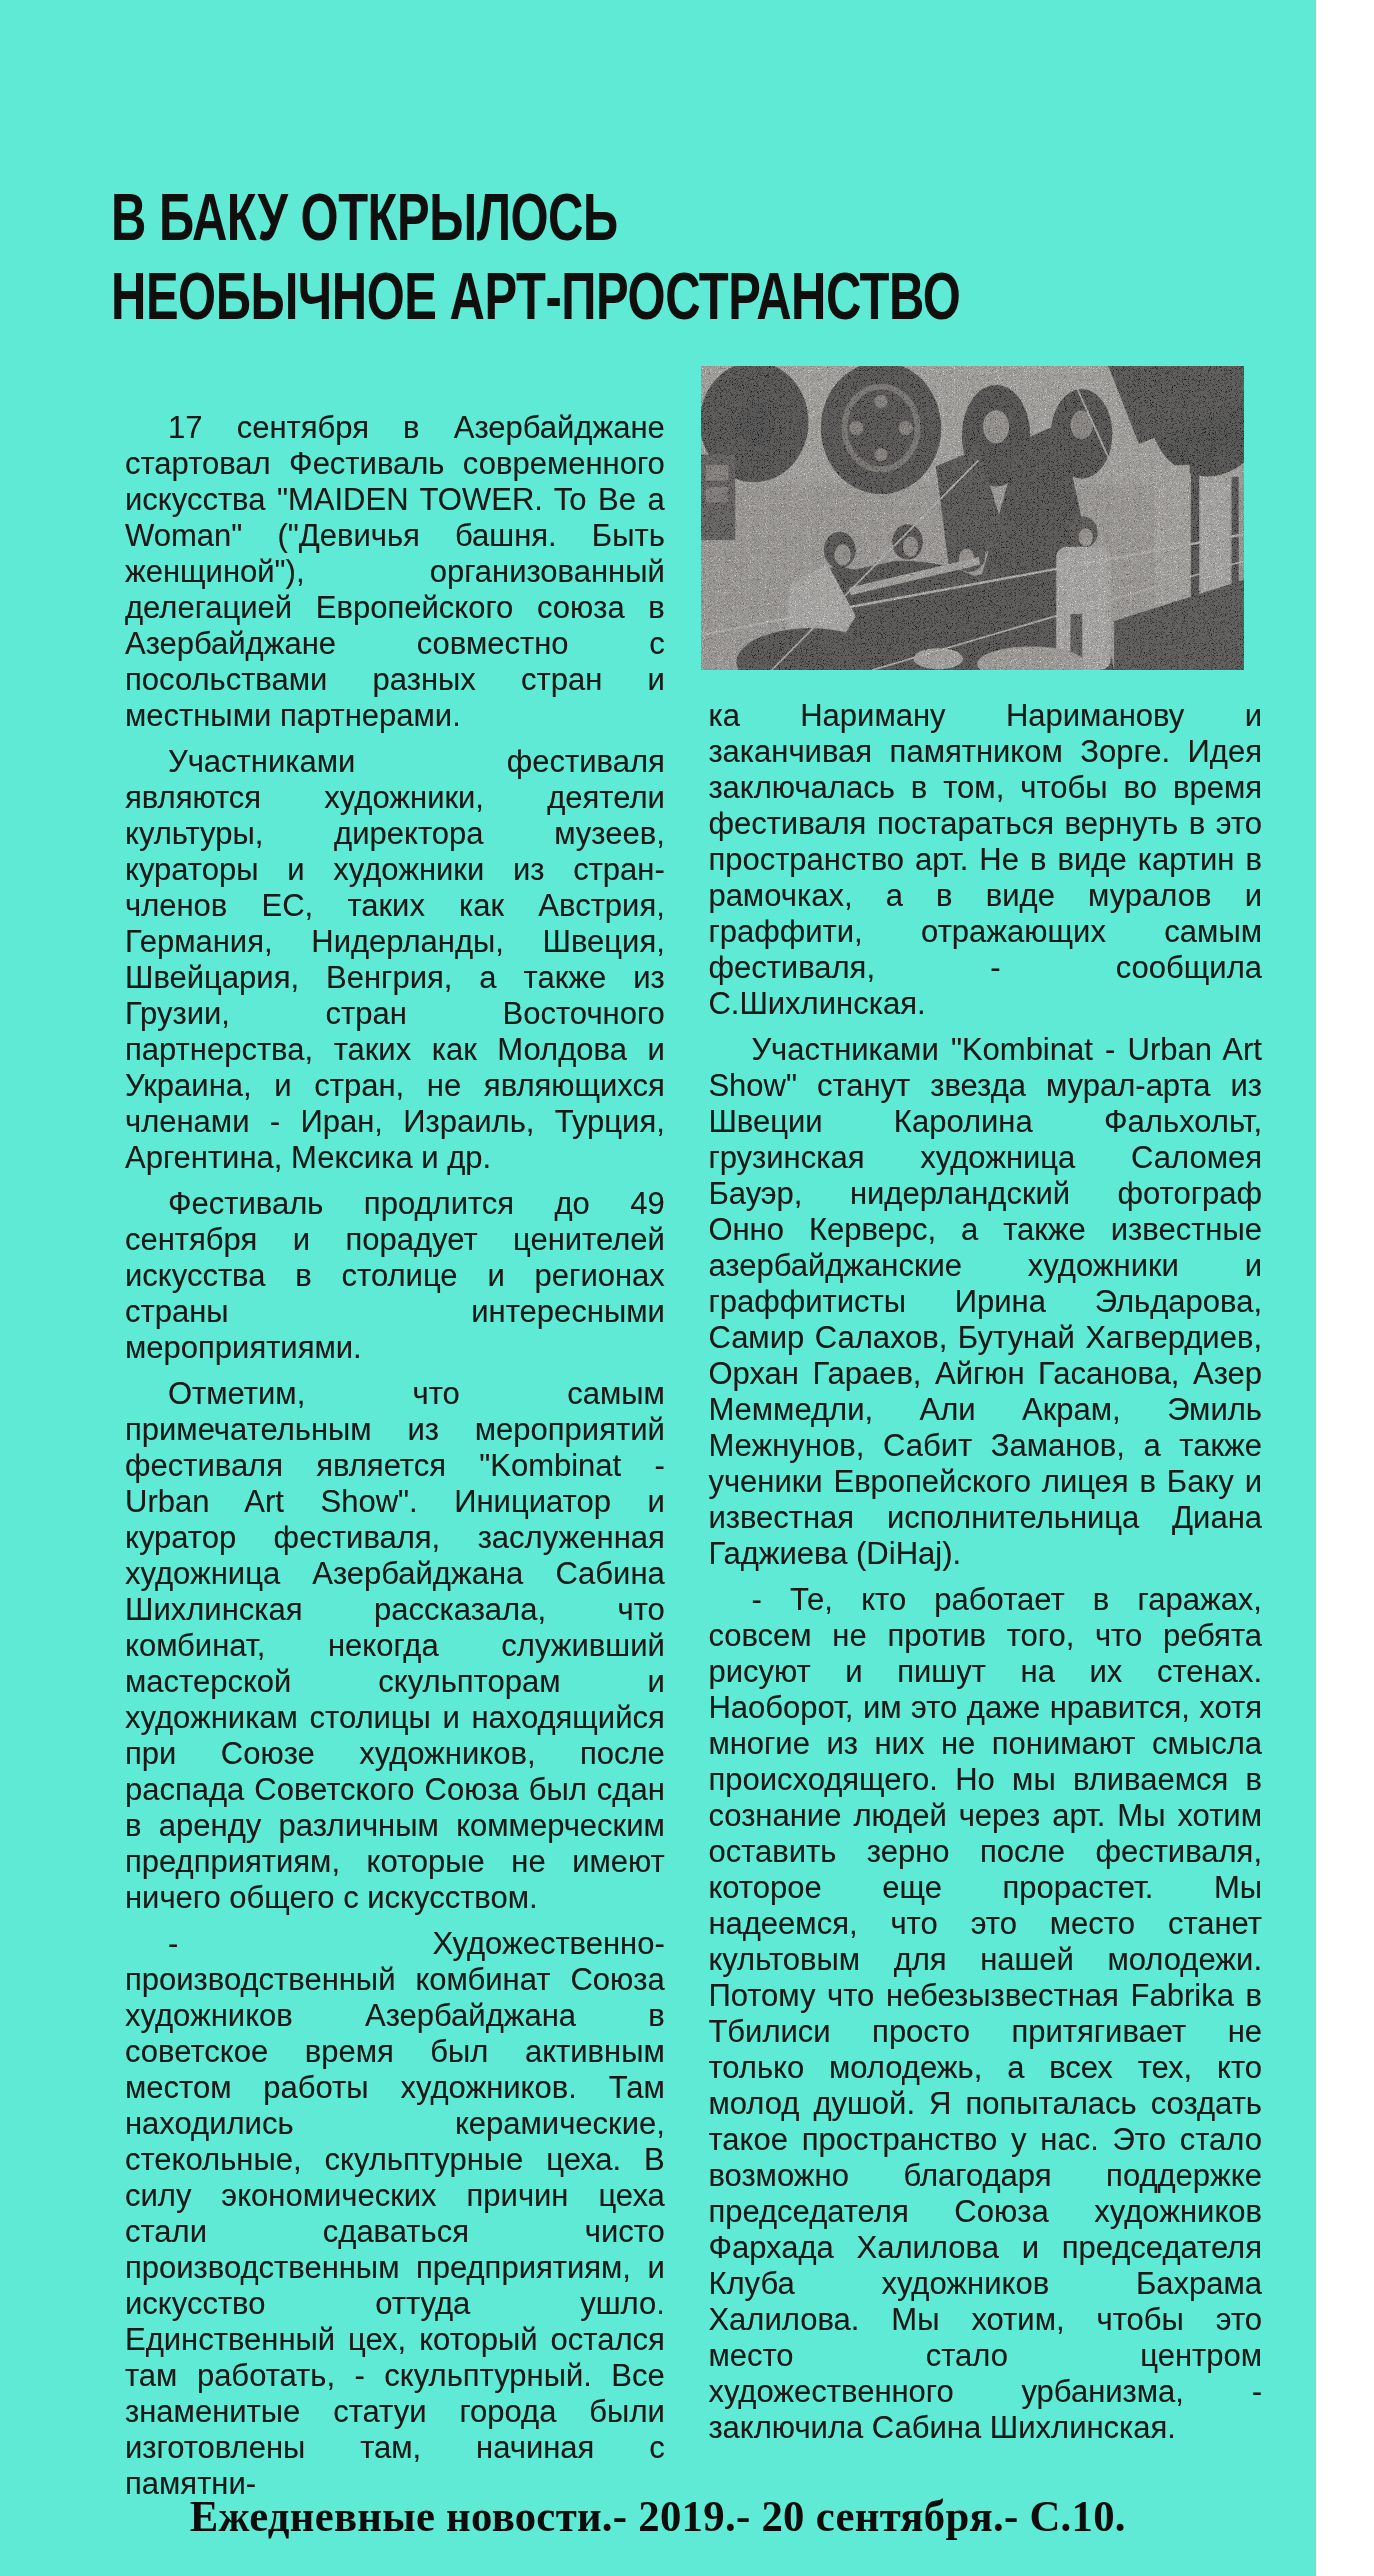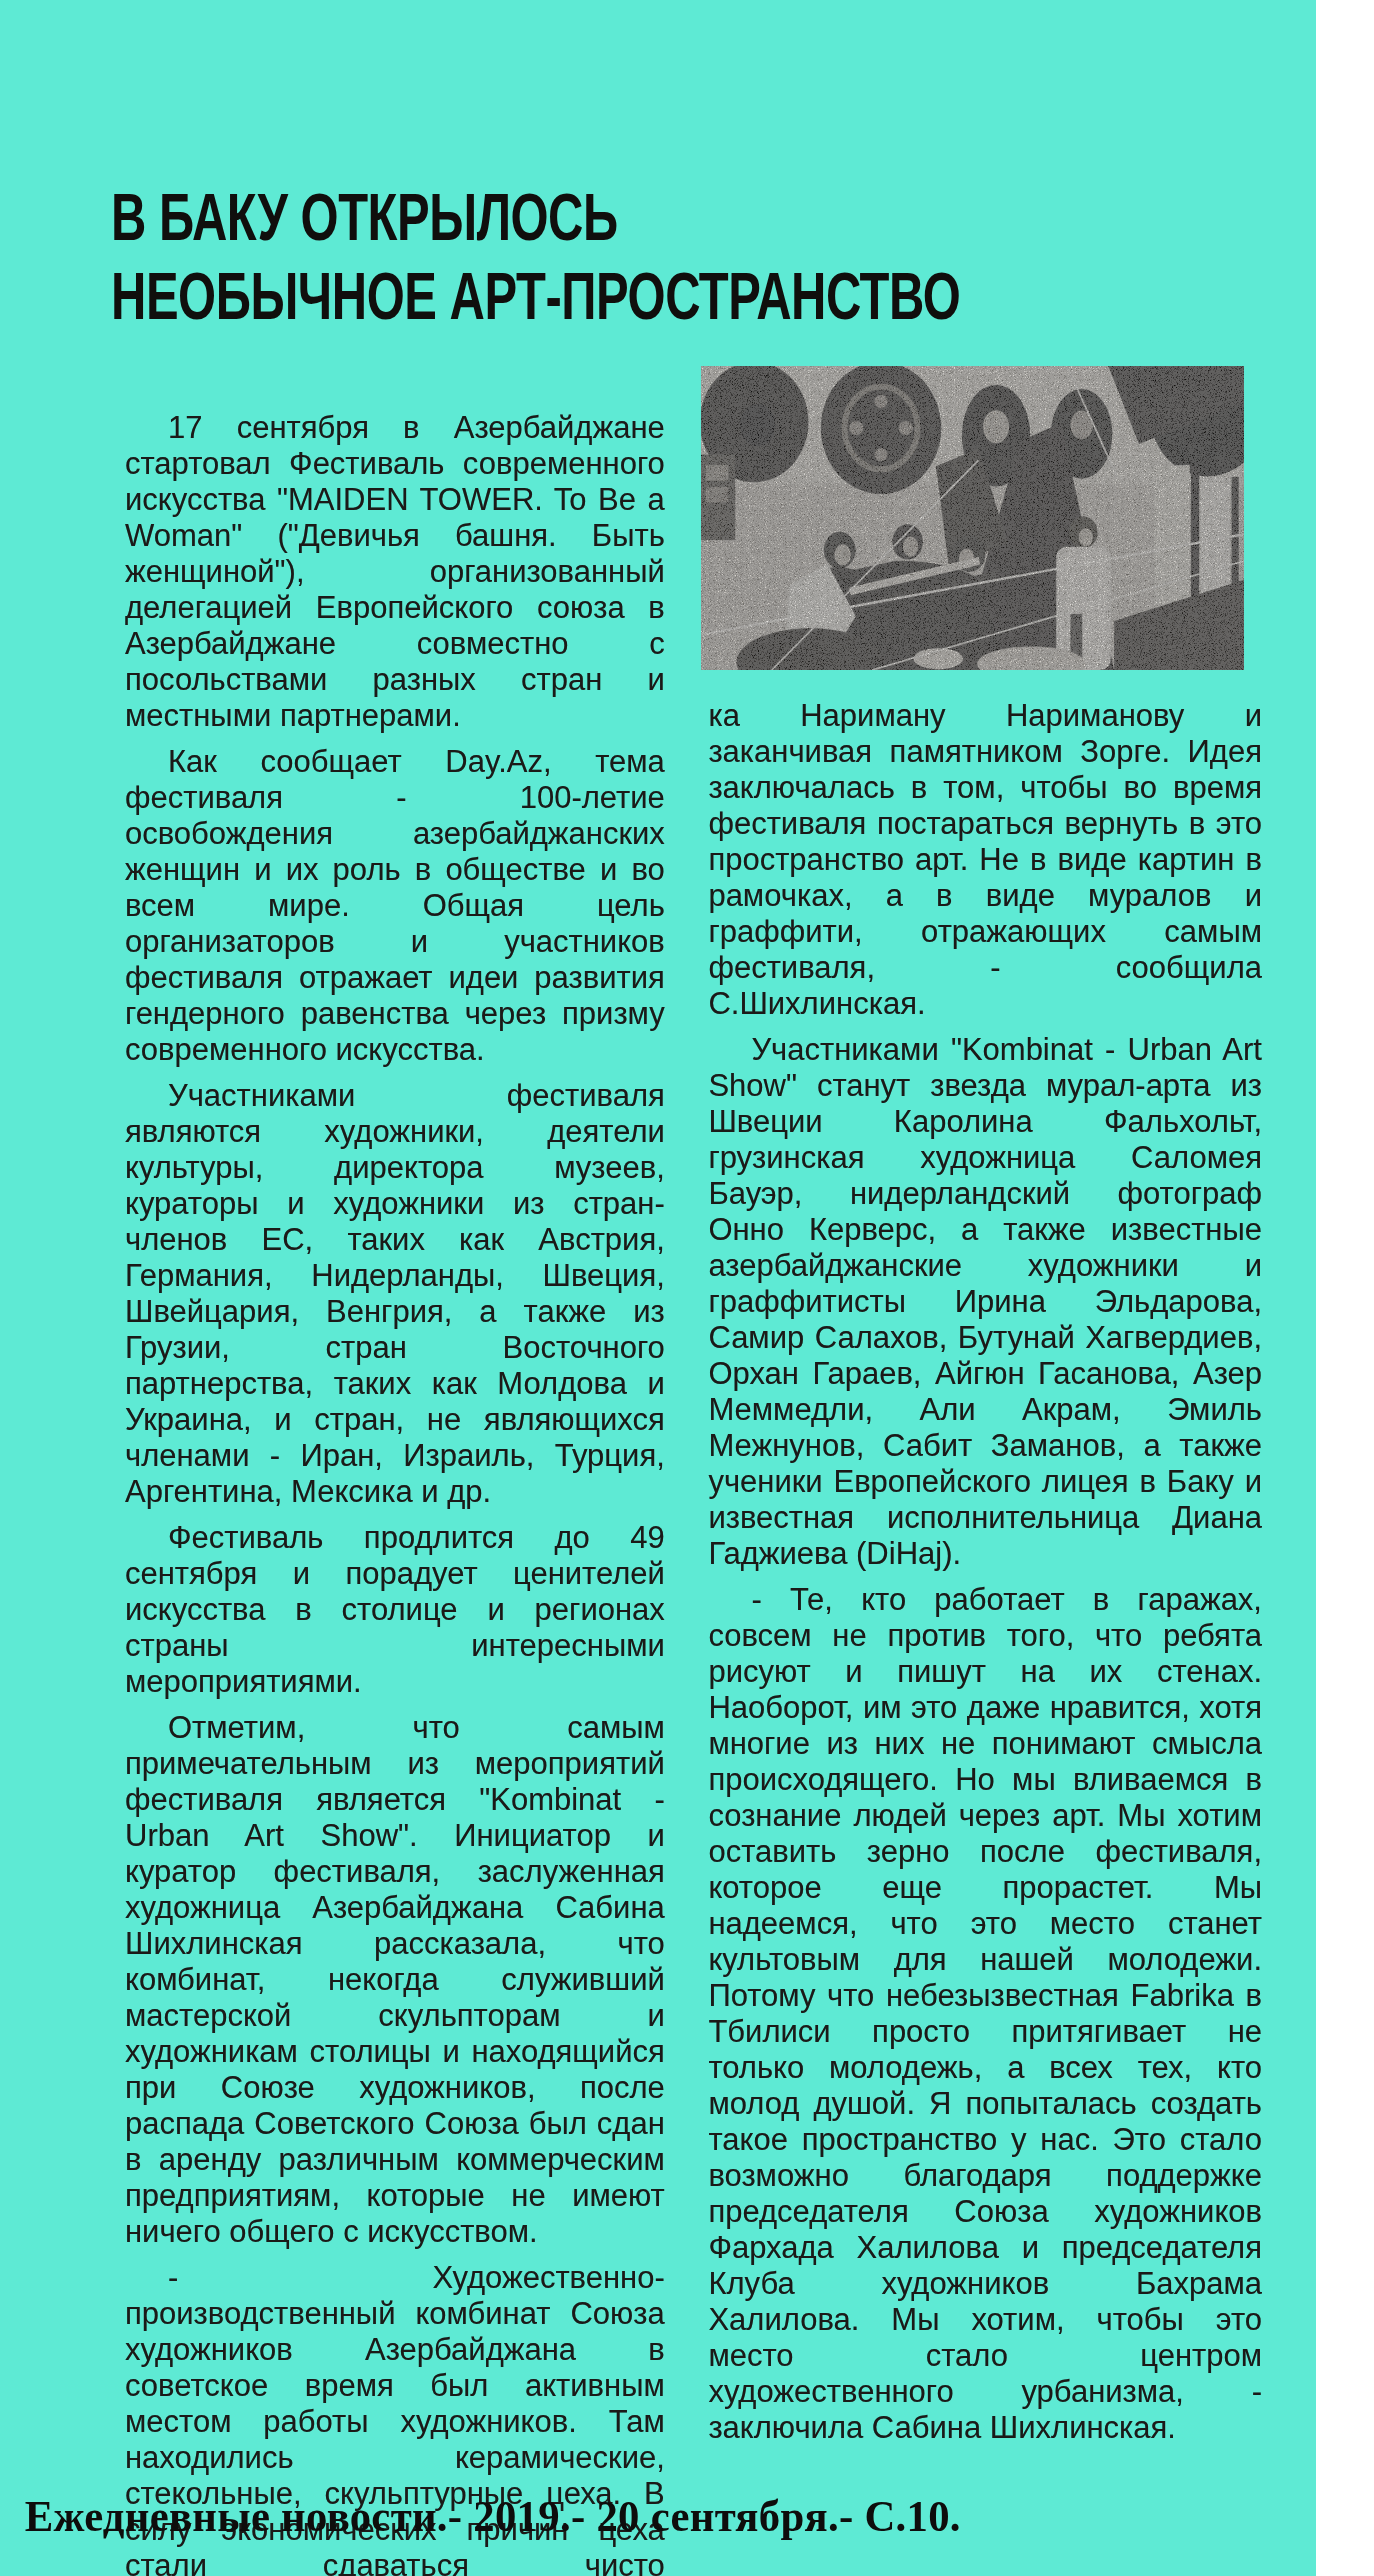--- a/index.html
+++ b/index.html
@@ -46,20 +46,21 @@
     margin: 0 17.7px 28px 3px;
     width: 543px;
     height: 304px;
   }
   figure.photo svg { display: block; width: 100%; height: 100%; }
   .source {
     position: absolute;
     left: 0;
     right: 0;
     bottom: 34px;
+    text-align: center;
     font-family: "Liberation Serif", serif;
     font-weight: bold;
     font-size: 45px;
     color: #0e0d0c;
   }
   .source span {
     display: inline-block;
     transform: scaleX(0.95);
     transform-origin: center;
     letter-spacing: 0.3px;
@@ -72,21 +73,20 @@
 
   <h1 class="headline">
     <span>В БАКУ ОТКРЫЛОСЬ</span>
     <span>НЕОБЫЧНОЕ АРТ-ПРОСТРАНСТВО</span>
   </h1>
 
   <div class="columns">
 
     <div class="col col-left">
       <p>17 сентября в Азербайджане стартовал Фестиваль современного искусства "MAIDEN TOWER. To Be a Woman" ("Девичья башня. Быть женщиной"), организованный делегацией Европейского союза в Азербайджане совместно с посольствами разных стран и местными партнерами.</p>
-      <p>Как сообщает Day.Az, тема фестиваля - 100-летие освобождения азербайджанских женщин и их роль в обществе и во всем мире. Общая цель организаторов и участников фестиваля отражает идеи развития гендерного равенства через призму современного искусства.</p>
       <p>Участниками фестиваля являются художники, деятели культуры, директора музеев, кураторы и художники из стран-членов ЕС, таких как Австрия, Германия, Нидерланды, Швеция, Швейцария, Венгрия, а также из Грузии, стран Восточного партнерства, таких как Молдова и Украина, и стран, не являющихся членами - Иран, Израиль, Турция, Аргентина, Мексика и др.</p>
       <p>Фестиваль продлится до 49 сентября и порадует ценителей искусства в столице и регионах страны интересными мероприятиями.</p>
       <p>Отметим, что самым примечательным из мероприятий фестиваля является "Kombinat - Urban Art Show". Инициатор и куратор фестиваля, заслуженная художница Азербайджана Сабина Шихлинская рассказала, что комбинат, некогда служивший мастерской скульпторам и художникам столицы и находящийся при Союзе художников, после распада Советского Союза был сдан в аренду различным коммерческим предприятиям, которые не имеют ничего общего с искусством.</p>
       <p>- Художественно-производственный комбинат Союза художников Азербайджана в советское время был активным местом работы художников. Там находились керамические, стекольные, скульптурные цеха. В силу экономических причин цеха стали сдаваться чисто производственным предприятиям, и искусство оттуда ушло. Единственный цех, который остался там работать, - скульптурный. Все знаменитые статуи города были изготовлены там, начиная с памятни-</p>
     </div>
 
     <div class="col col-right">
 
       <figure class="photo">
         <svg viewBox="0 0 920 515" preserveAspectRatio="none">

